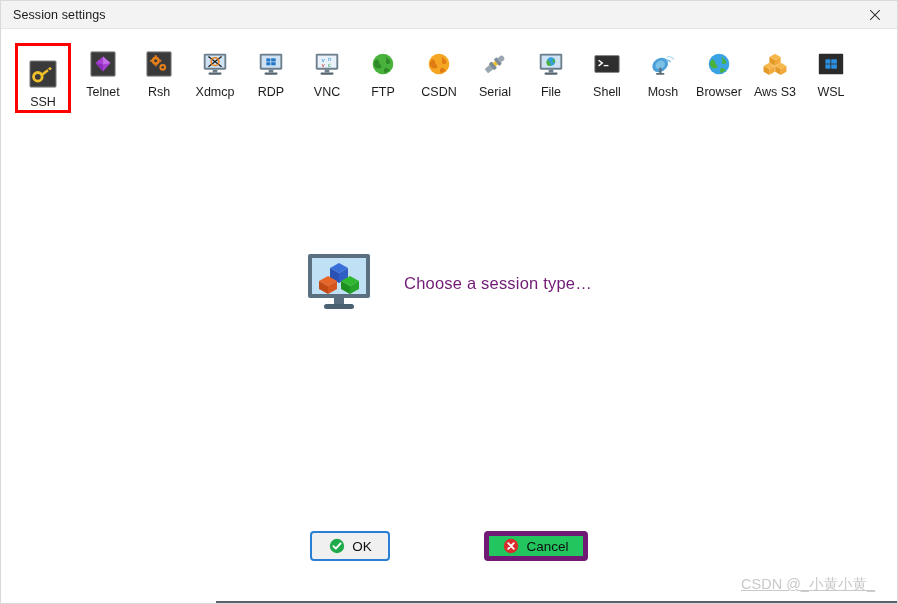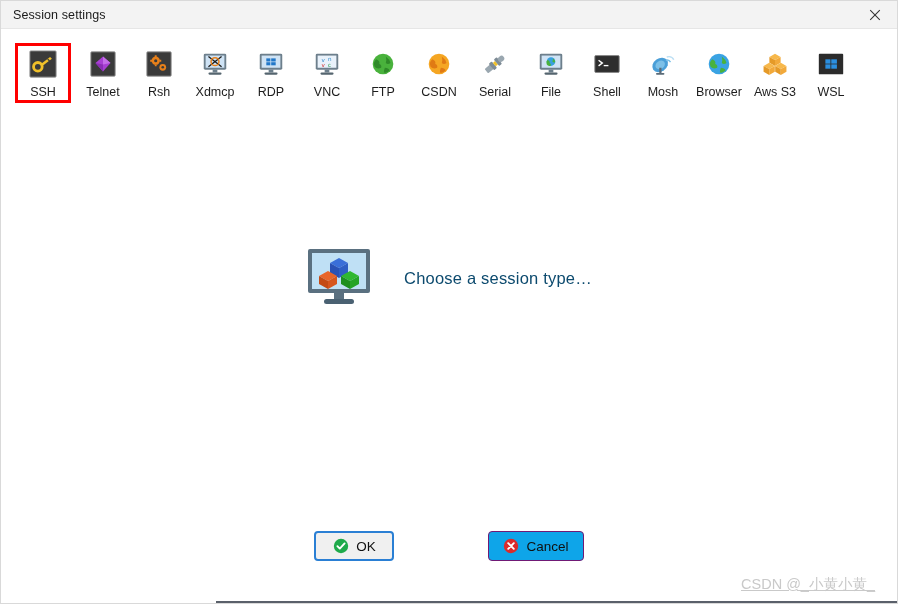--- a/index.html
+++ b/index.html
@@ -65,21 +65,21 @@
     width: 56px;
     display: flex;
     flex-direction: column;
     align-items: center;
     padding: 6px 0 4px 8px;
     box-sizing: border-box;
     position: relative;
   }
   .session-item.selected {
     border: 3px solid #ff0000;
-    padding: 3px 0 1px 0;
+    padding: 13px 0 1px 0;
   }
   .session-icon {
     width: 30px;
     height: 30px;
     display: block;
   }
   .session-label {
     margin-top: 6px;
     font-size: 12.5px;
     color: #1d1d1d;
@@ -101,41 +101,41 @@
     gap: 30px;
     transform: translateY(-18px);
   }
   .placeholder-icon {
     width: 68px;
     height: 62px;
     display: block;
   }
   .placeholder-text {
     font-size: 16.5px;
-    color: #0c4a6e;
+    color: #701a75;
     letter-spacing: 0.2px;
   }
 
   
   .footer {
     height: 74px;
     min-height: 74px;
     display: flex;
     align-items: flex-start;
     justify-content: center;
     gap: 94px;
     padding-top: 2px;
     box-sizing: border-box;
   }
   .dlg-button {
     min-width: 80px;
     height: 30px;
     border-radius: 4px;
-    background: #0ea5e9;
-    border: 1px solid #701a75;
+    background: #22c55e;
+    border: 5px solid #701a75;
     display: inline-flex;
     align-items: center;
     justify-content: center;
     gap: 7px;
     padding: 0 14px;
     font-size: 13.5px;
     color: #101010;
     cursor: default;
     box-sizing: border-box;
   }

